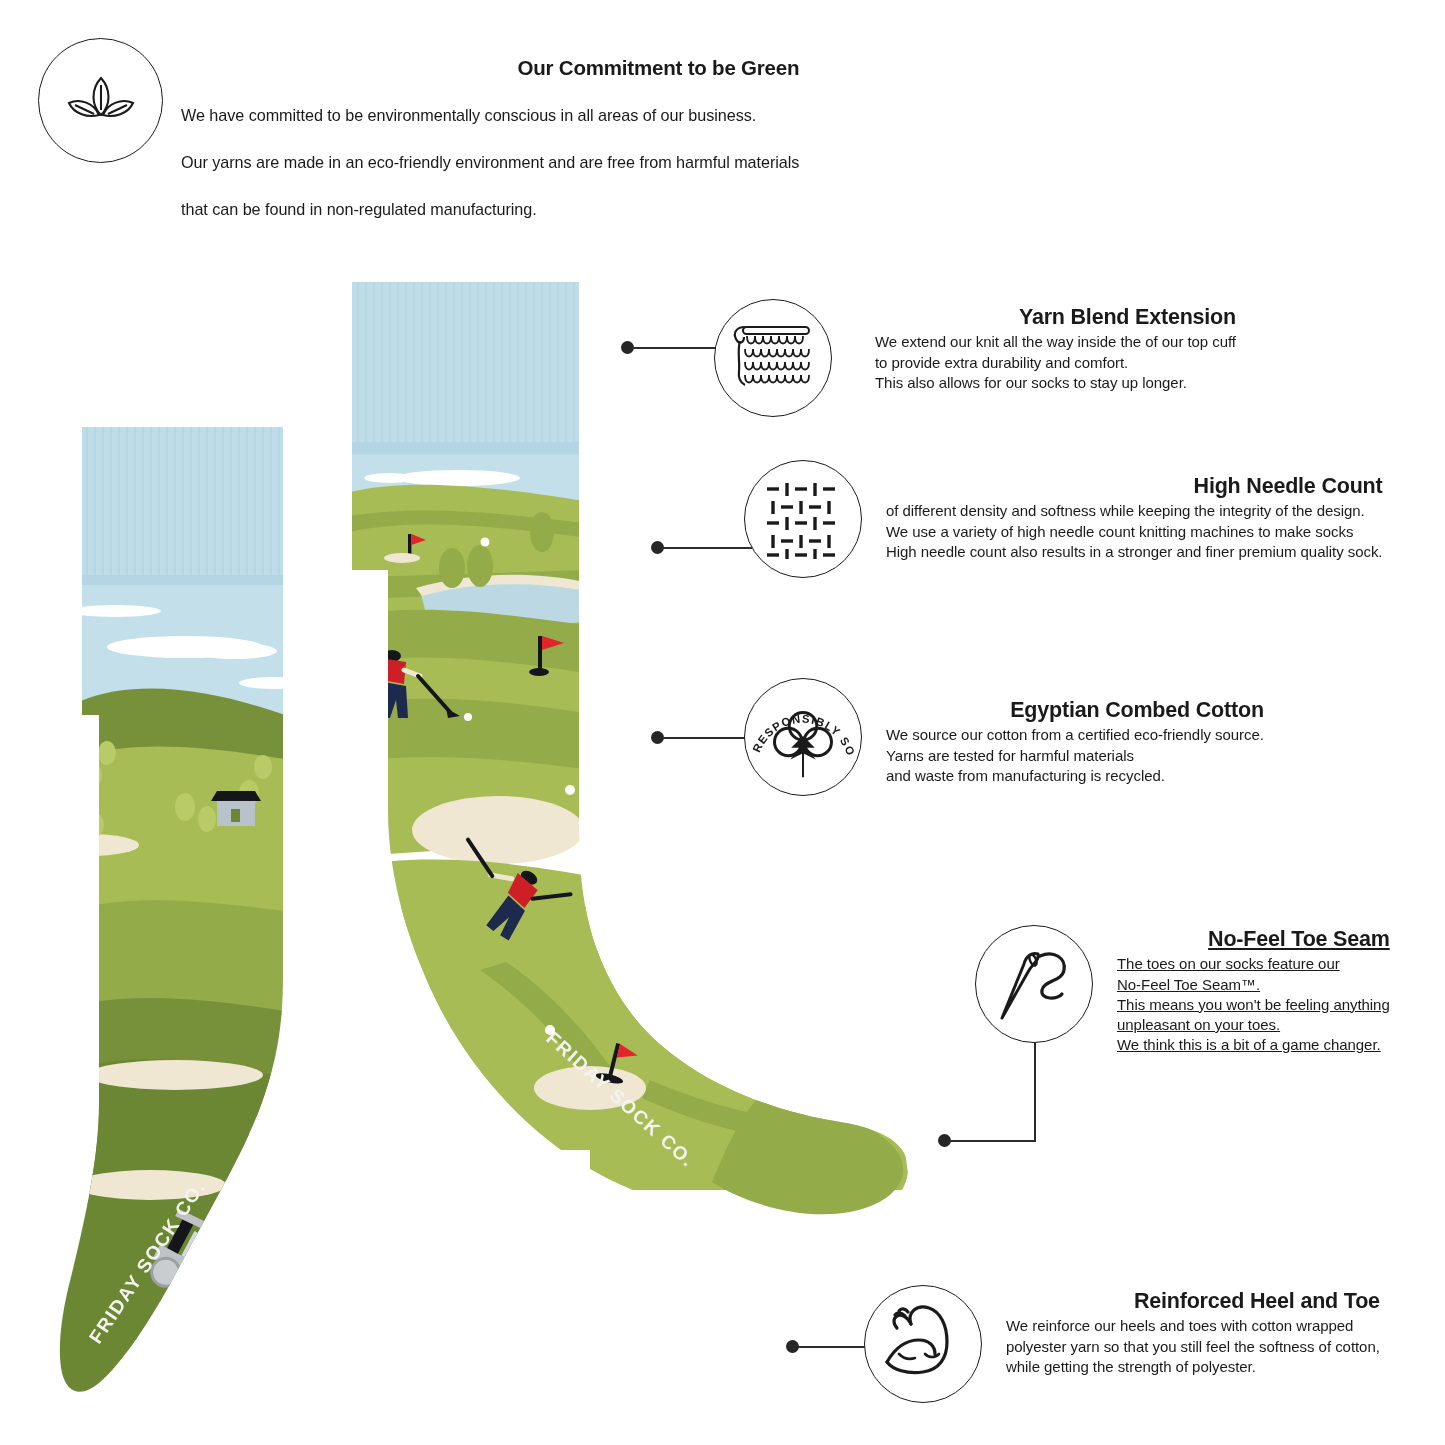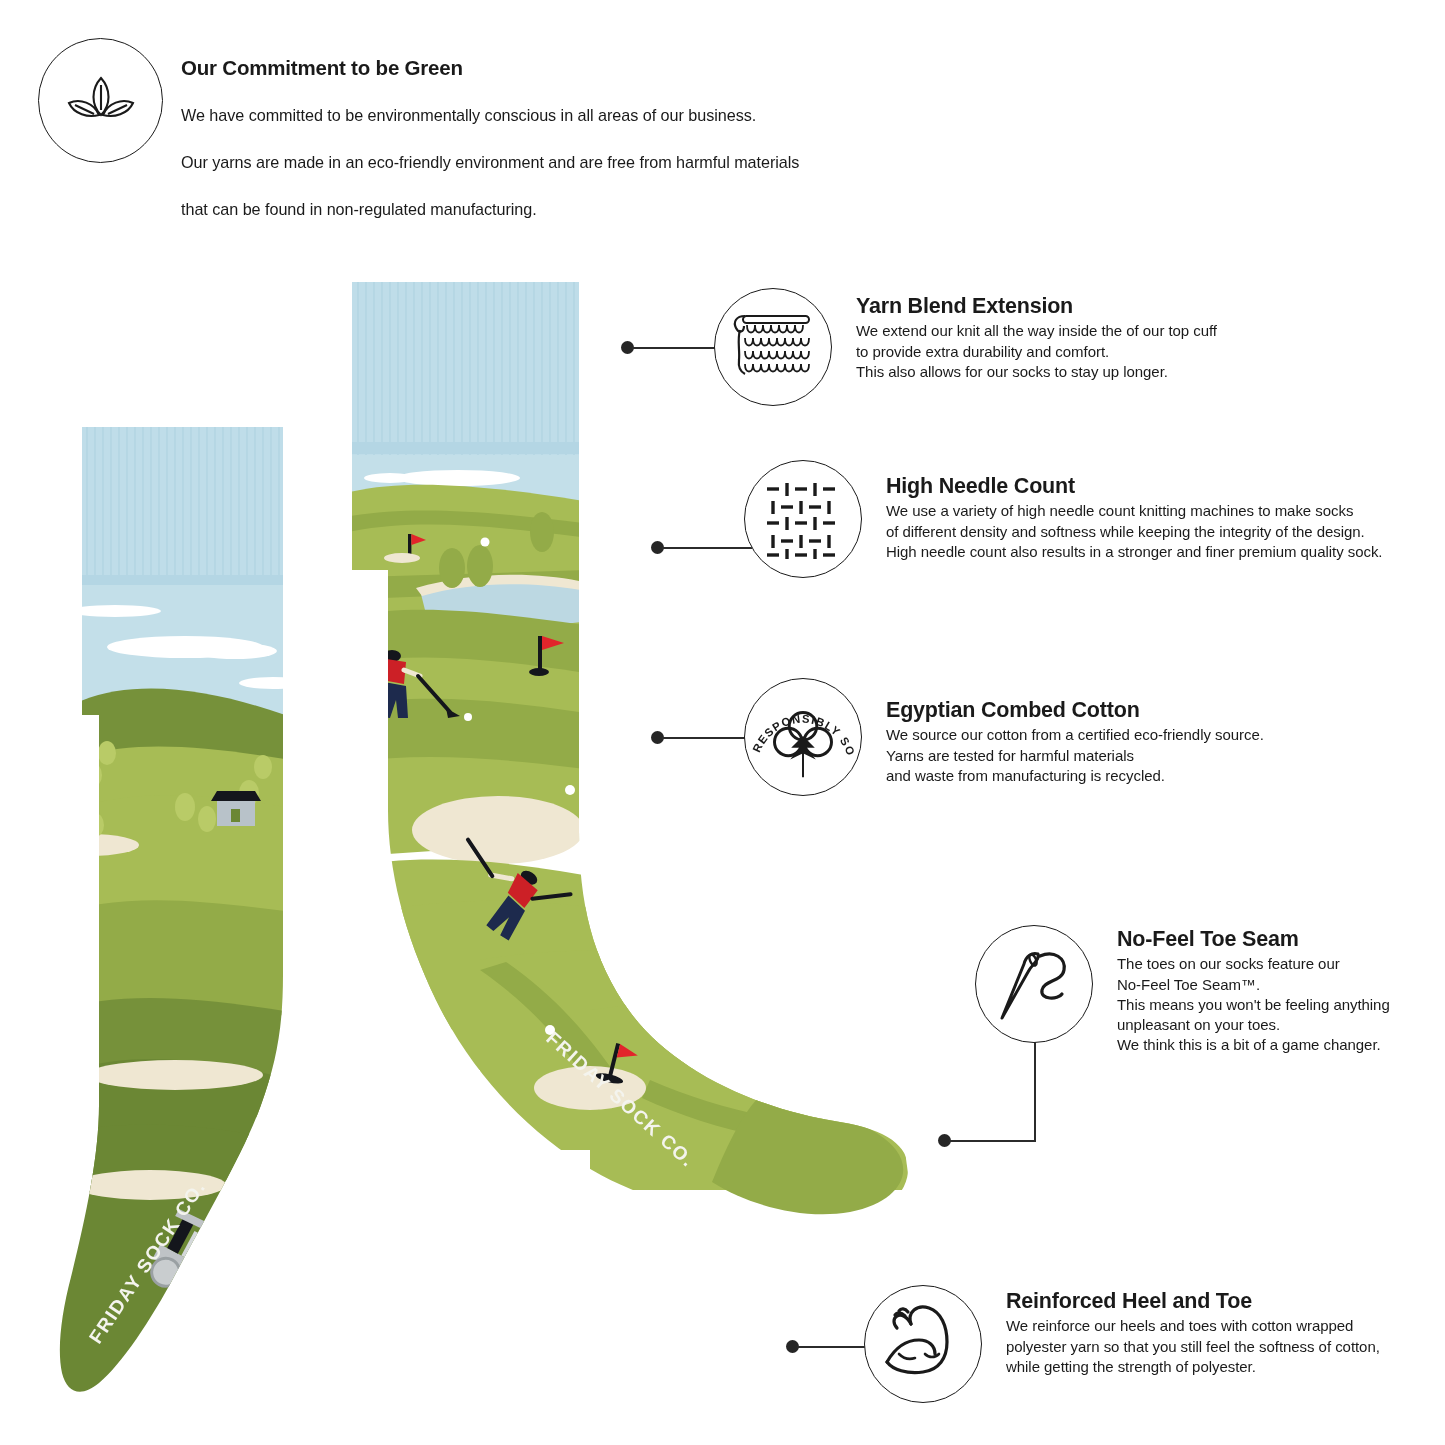--- a/index.html
+++ b/index.html
@@ -10,21 +10,21 @@
   .page{position:absolute;inset:0;}
 
   
   .feature{position:absolute;display:flex;align-items:flex-start;}
   .badge{width:118px;height:118px;border:1.6px solid #1a1a1a;border-radius:50%;
          flex:0 0 118px;box-sizing:border-box;display:flex;align-items:center;
          justify-content:center;background:#fff;position:relative;}
   .badge svg{display:block;}
   .ftext{margin-left:24px;padding-top:6px;}
   .ftitle{font-size:21.5px;font-weight:700;letter-spacing:-0.2px;margin:0 0 2px 0;
-          line-height:1.18;}
+          line-height:1.18;text-align:right;}
   .fline{font-size:15px;line-height:1.345;letter-spacing:-0.05px;margin:0;white-space:nowrap;}
 
   
   #commitment{left:38px;top:38px;}
   #commitment .badge{width:125px;height:125px;flex-basis:125px;border-width:1.5px;}
   #commitment .ftext{margin-left:18px;padding-top:18px;}
   #commitment .ftitle{font-size:20.5px;margin-bottom:1px;}
   #commitment .fline{font-size:16.2px;line-height:1.355;margin-top:25px;}
 
   
@@ -340,21 +340,21 @@
   <div class="dot" style="left:651px;top:731px;"></div>
   <div class="conn h" style="left:662px;top:737px;width:90px;"></div>
 
   <div class="dot" style="left:938px;top:1134px;"></div>
   <div class="conn h" style="left:949px;top:1140px;width:87px;"></div>
   <div class="conn v" style="left:1034px;top:1041px;height:100px;"></div>
 
   <div class="dot" style="left:786px;top:1340px;"></div>
   <div class="conn h" style="left:797px;top:1346px;width:78px;"></div>
 
-  <div class="feature" style="left:714px;top:288px;">
+  <div class="feature" style="left:714px;top:299px;gap:19px;">
     <div class="badge">
       <svg width="92" height="86" viewBox="0 0 92 86" fill="none" stroke="#1a1a1a" stroke-width="2">
         <rect x="16" y="12" width="66" height="7" rx="3.5"></rect>
         <path d="M18 12 C9 12 6 18 9 24 C12 30 17 28 17 22" stroke-width="2.2"></path>
         <path d="M13 26 C10 36 13 46 12 56 C11 64 14 68 18 70" stroke-width="2.2"></path>
         <g stroke-width="1.8">
           <path d="M20 21 c0 10 8 10 8 0"></path>
             <path d="M28 21 c0 10 8 10 8 0"></path>
           <path d="M36 21 c0 10 8 10 8 0"></path>
             <path d="M44 21 c0 10 8 10 8 0"></path>
@@ -427,22 +427,22 @@
           <line x1="4" y1="76" x2="16" y2="76"></line>
           <line x1="24" y1="70" x2="24" y2="80"></line>
           <line x1="32" y1="76" x2="44" y2="76"></line>
           <line x1="52" y1="70" x2="52" y2="80"></line>
           <line x1="60" y1="76" x2="72" y2="76"></line>
         </g>
       </svg>
     </div>
     <div class="ftext" style="padding-top:14px;">
       <div class="ftitle">High Needle Count</div>
+      <p class="fline">of different density and softness while keeping the integrity of the design.</p>
       <p class="fline">We use a variety of high needle count knitting machines to make socks</p>
-      <p class="fline">of different density and softness while keeping the integrity of the design.</p>
       <p class="fline">High needle count also results in a stronger and finer premium quality sock.</p>
     </div>
   </div>
 
   <div class="feature" style="left:744px;top:678px;">
     <div class="badge">
       <svg width="118" height="118" viewBox="0 0 118 118" fill="none">
         <defs>
           <path id="ringpath" d="M59 112 A53 53 0 1 1 59 6 A53 53 0 1 1 59 112"></path>
           <path id="ringtop" d="M 14 78 A 47 47 0 0 1 104 78"></path>
@@ -468,21 +468,21 @@
 
   <div class="feature" style="left:975px;top:925px;">
     <div class="badge">
       <svg width="92" height="92" viewBox="0 0 92 92" fill="none" stroke="#1a1a1a" stroke-width="3" stroke-linecap="round" stroke-linejoin="round">
         <path d="M50 16 C44 14 38 18 36 26 L14 80 L40 34 C44 26 52 22 50 16 Z"></path>
         <ellipse cx="45" cy="22" rx="3" ry="6" transform="rotate(-24 45 22)" stroke-width="2.4"></ellipse>
         <path d="M52 18 C66 12 78 20 76 32 C74 44 56 42 54 52
                  C52 62 70 62 74 56" stroke-width="3.2"></path>
       </svg>
     </div>
-    <div class="ftext" style="padding-top:2px;">
+    <div class="ftext" style="padding-top:2px;text-decoration:underline;">
       <div class="ftitle">No-Feel Toe Seam</div>
       <p class="fline">The toes on our socks feature our</p>
       <p class="fline">No-Feel Toe Seam™.</p>
       <p class="fline">This means you won't be feeling anything</p>
       <p class="fline">unpleasant on your toes.</p>
       <p class="fline">We think this is a bit of a game changer.</p>
     </div>
   </div>
 
   <div class="feature" style="left:864px;top:1285px;">

